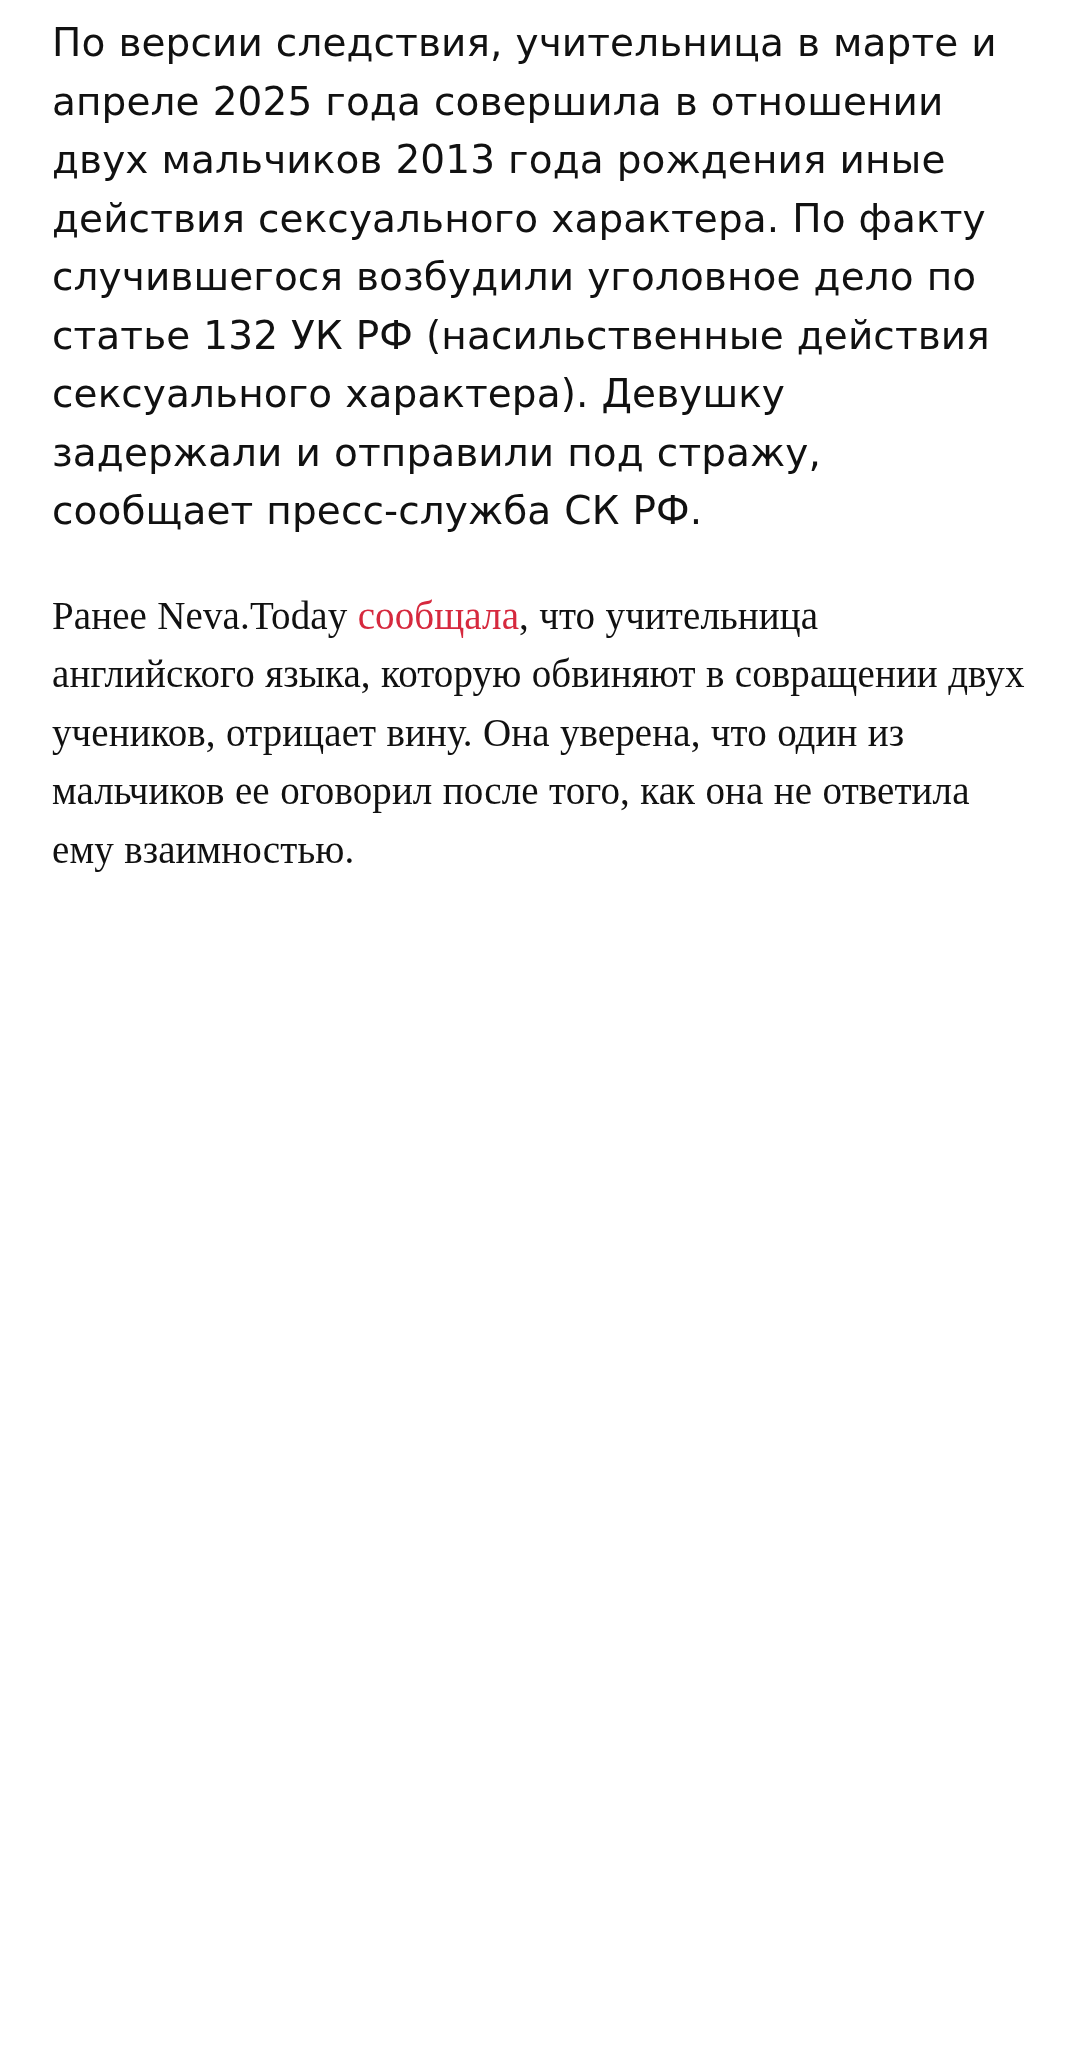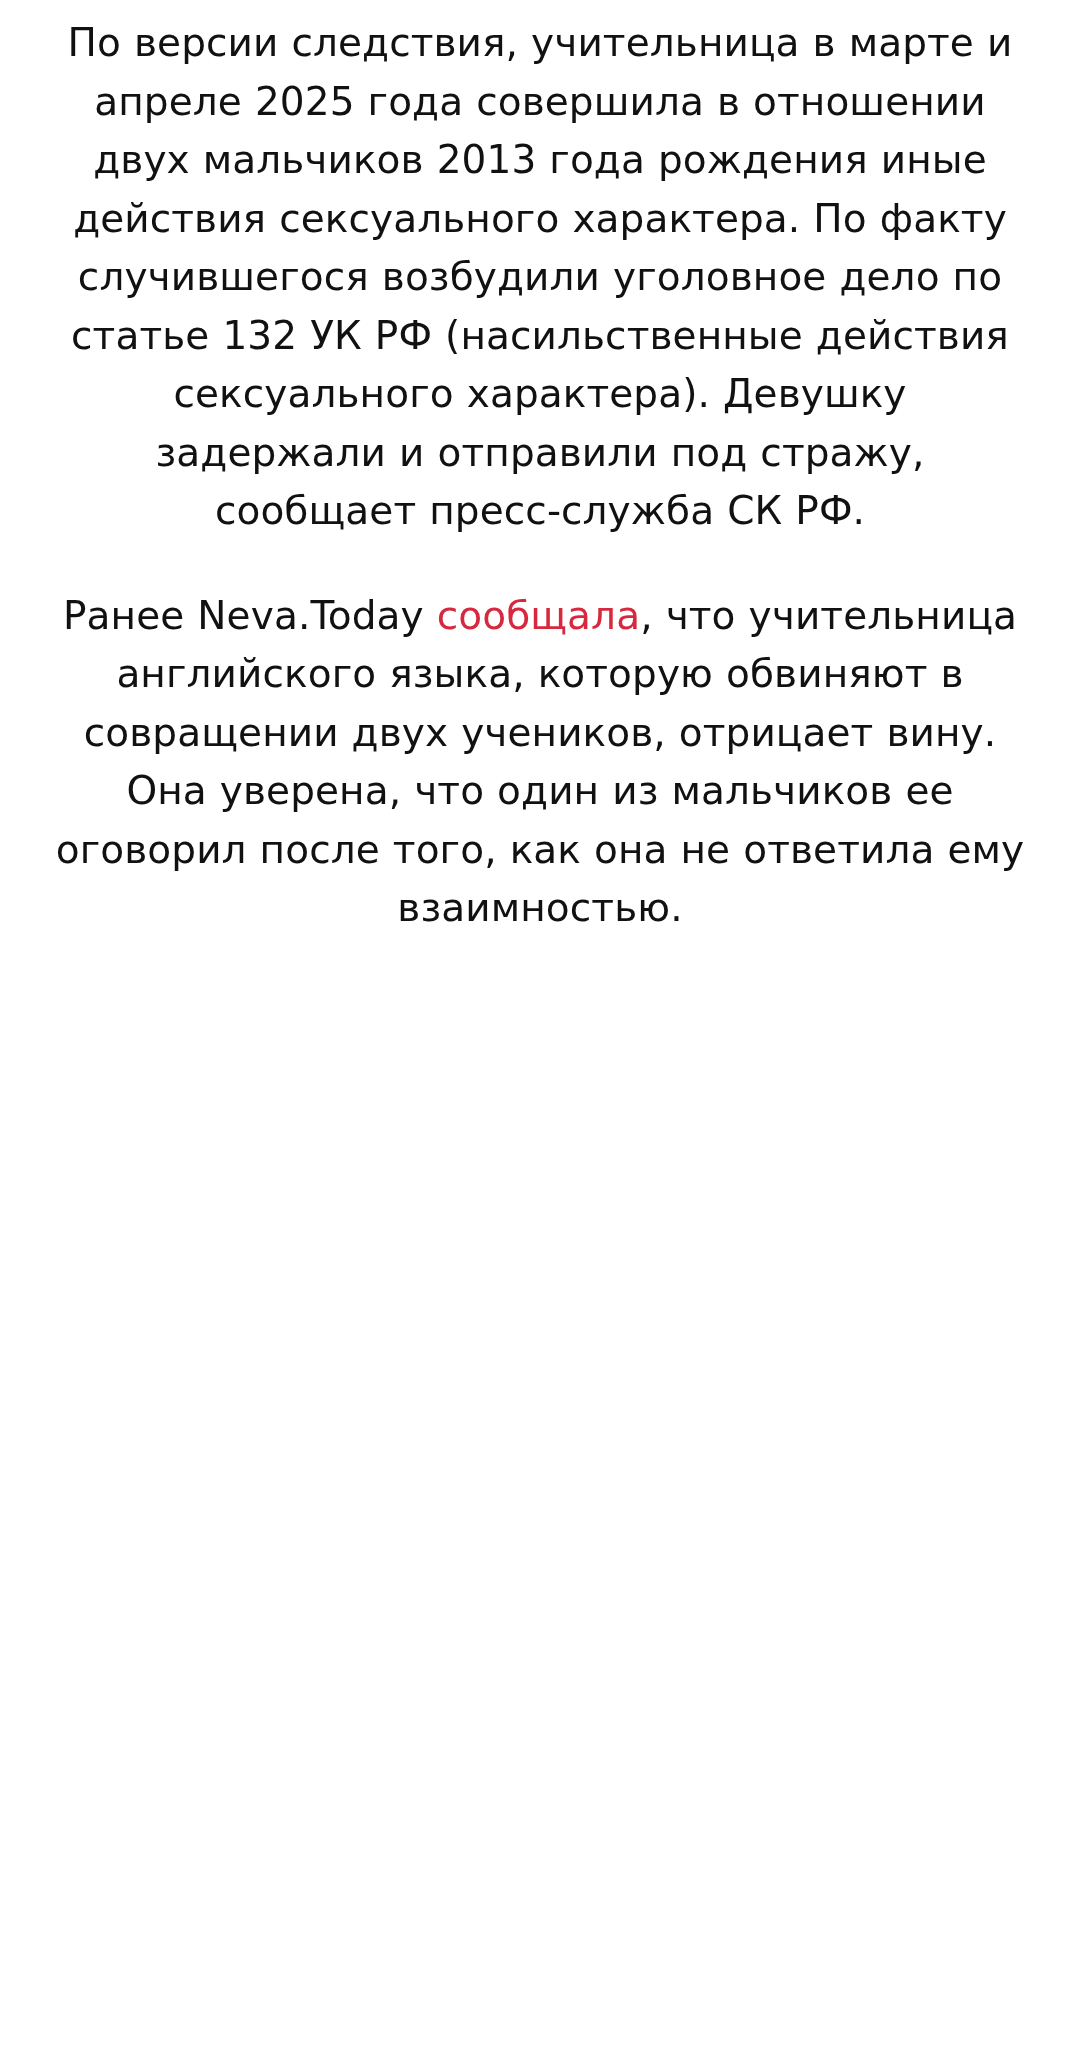--- a/index.html
+++ b/index.html
@@ -17,25 +17,26 @@
   .article {
     padding: 14px 52px 40px 52px;
     box-sizing: border-box;
   }
   .para {
     font-size: 39px;
     line-height: 1.50;
     letter-spacing: 0.1px;
     color: #111111;
     margin: 0 0 46px 0;
-    text-align: center;
+    text-align: left;
     word-spacing: 0.5px;
   }
   .para:last-child {
     margin-bottom: 0;
+    font-family: Liberation Serif, serif;
   }
   .para .link {
     color: #d6293e;
     text-decoration: none;
     cursor: pointer;
   }
 </style>
 </head>
 <body>
 

